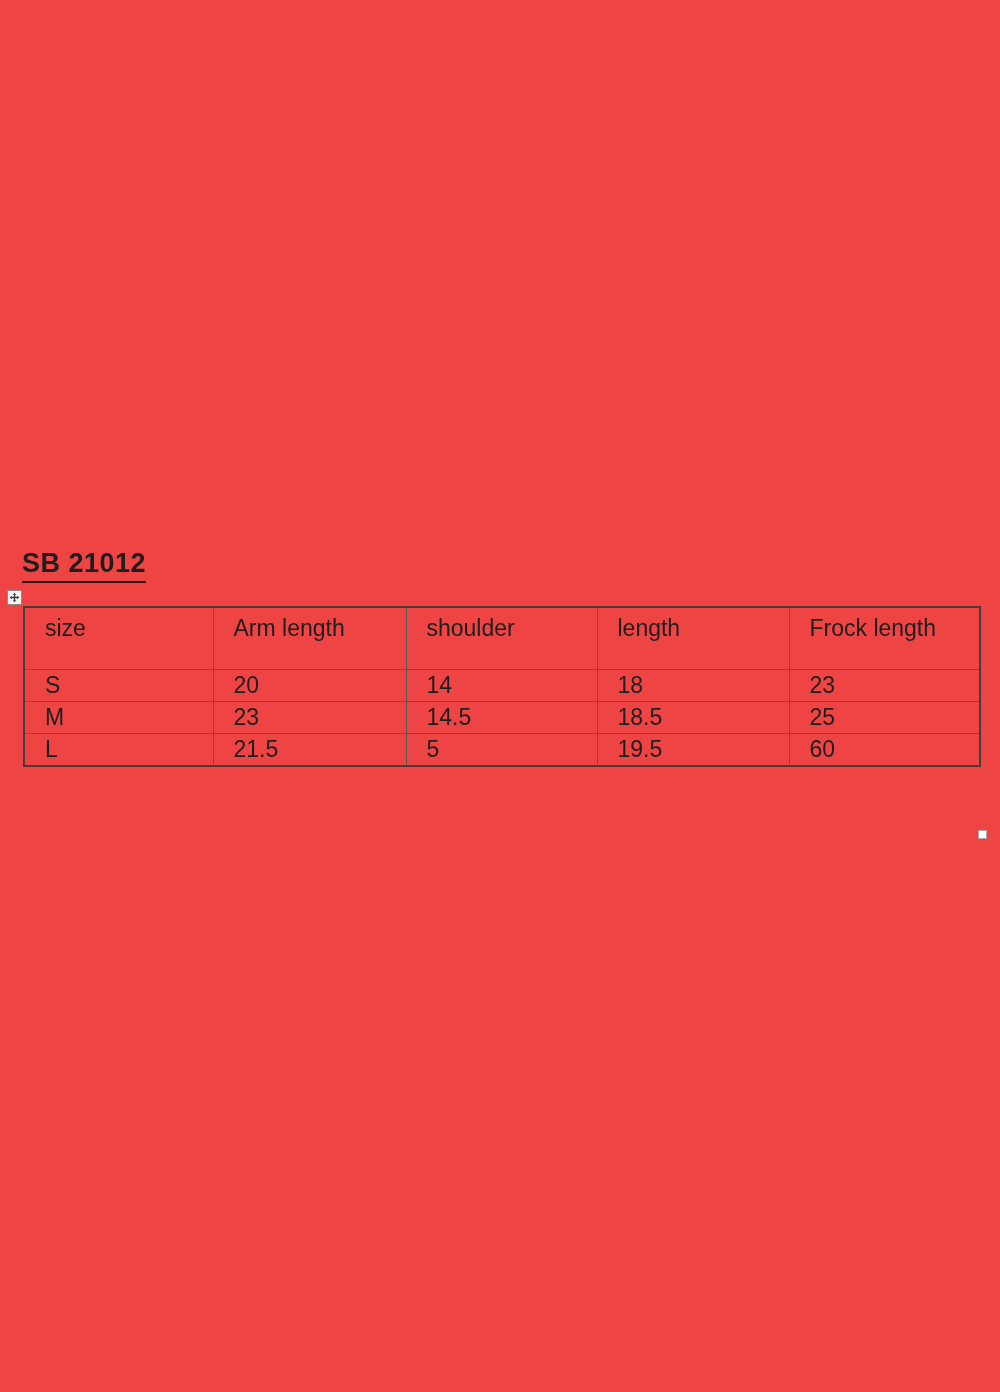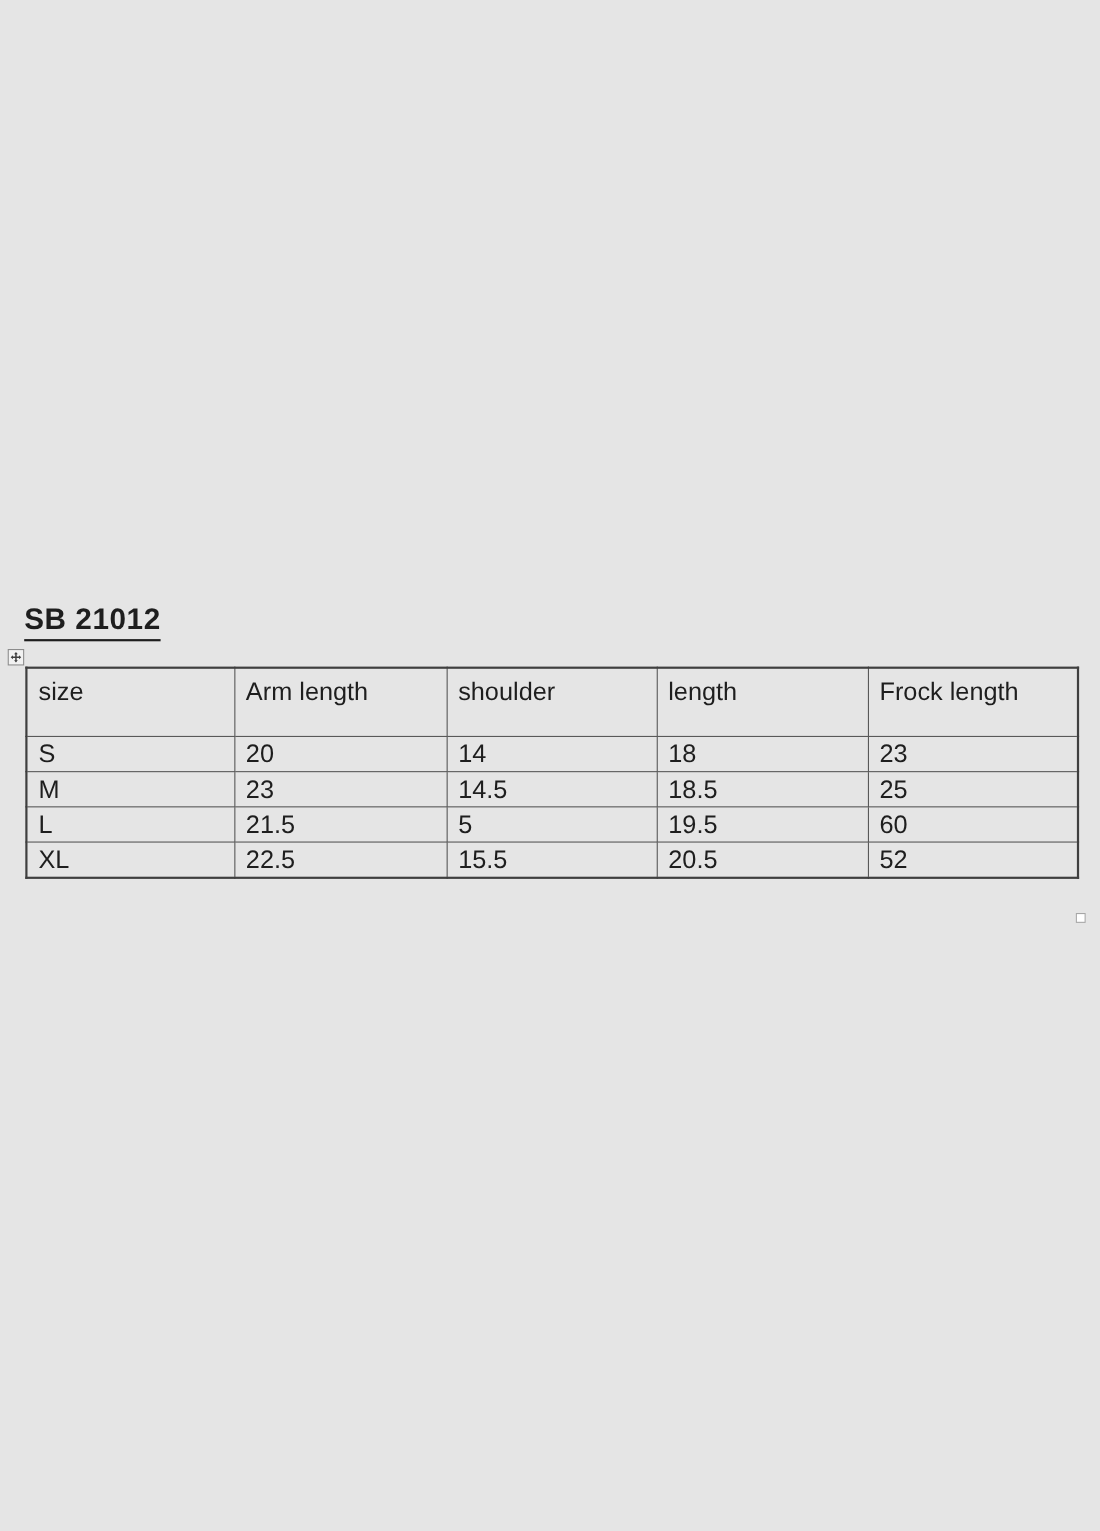--- a/index.html
+++ b/index.html
@@ -1,20 +1,20 @@
 <!DOCTYPE html>
 <html><head>
 <meta charset="utf-8">
 <style>
   html, body { margin: 0; padding: 0; background: #ffffff; }
   .page {
     position: relative;
     width: 1000px;
     height: 1392px;
-    background: #e5e5e5;
+    background: #ef4444;
     font-family: "Liberation Sans", sans-serif;
     color: #1e1e1e;
     overflow: hidden;
   }
   .doc-title {
     position: absolute;
     top: 549px;
     left: 22px;
     margin: 0;
     font-size: 27px;
@@ -48,21 +48,21 @@
     table-layout: fixed;
     font-size: 23px;
     color: #1e1e1e;
     border: 2px solid #3f3f3f;
   }
   .size-table th, .size-table td {
     box-sizing: border-box;
     border: 1px solid #595959;
     font-weight: normal;
     text-align: left;
-    padding: 2px 10px;
+    padding: 2px 20px;
     overflow: hidden;
     white-space: nowrap;
   }
   .size-table th {
     height: 62px;
     vertical-align: top;
     padding-top: 7px;
   }
   .size-table td {
     height: 32px;
@@ -125,25 +125,18 @@
         <td>18.5</td>
         <td>25</td>
       </tr>
       <tr>
         <td>L</td>
         <td>21.5</td>
         <td>5</td>
         <td>19.5</td>
         <td>60</td>
       </tr>
-      <tr>
-        <td>XL</td>
-        <td>22.5</td>
-        <td>15.5</td>
-        <td>20.5</td>
-        <td>52</td>
-      </tr>
     </tbody>
   </table>
 
   <div class="resize-handle"></div>
 
 </div>
 
 </body></html>

